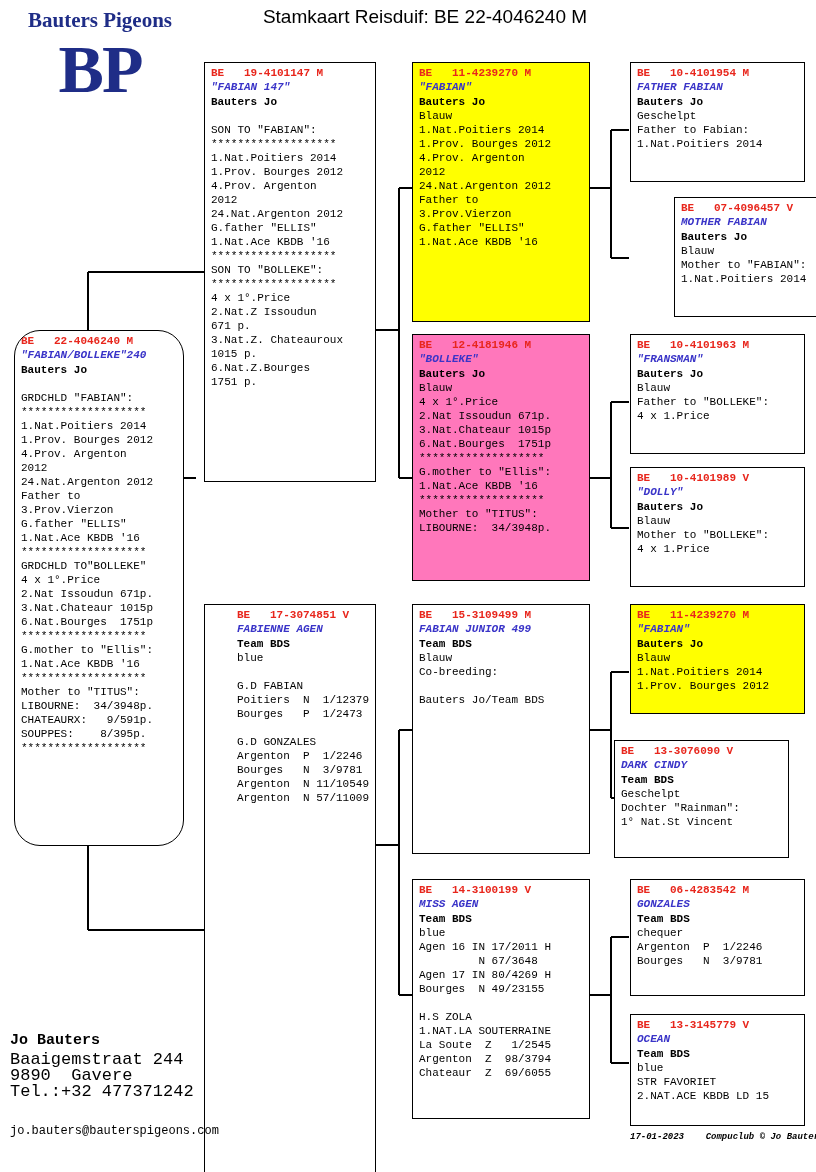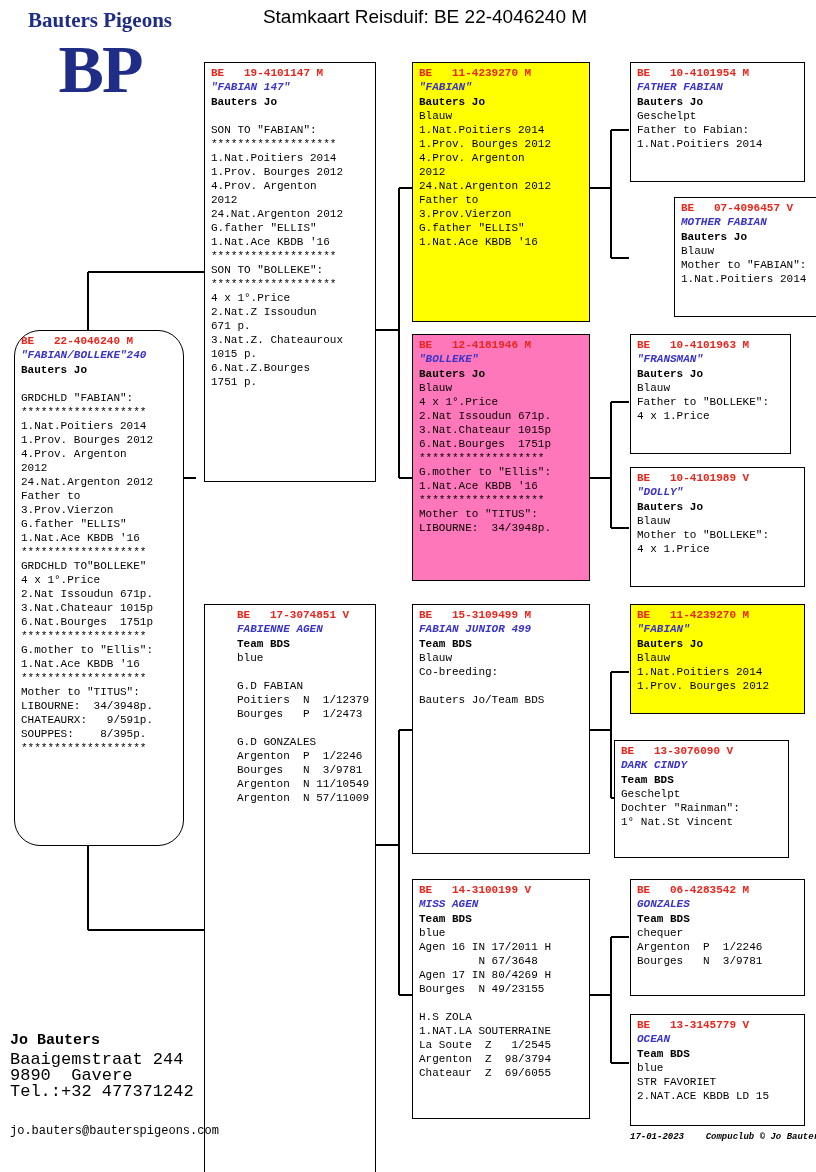--- a/index.html
+++ b/index.html
@@ -266,21 +266,21 @@
   <div class="ring">BE   07-4096457 V</div>
   <div class="nick">MOTHER FABIAN</div>
   <div class="owner">Bauters Jo</div>
   <div class="body">
       <div class="ln">Blauw</div>
       <div class="ln">Mother to "FABIAN":</div>
       <div class="ln">1.Nat.Poitiers 2014</div>
     </div>
 </div>
 
-<div class="card" id="card-g4-2" style="left:630px;top:334px;width:161px;height:120px;">
+<div class="card" id="card-g4-2" style="left:630px;top:334px;width:175px;height:120px;">
   <div class="ring">BE   10-4101963 M</div>
   <div class="nick">"FRANSMAN"</div>
   <div class="owner">Bauters Jo</div>
   <div class="body">
       <div class="ln">Blauw</div>
       <div class="ln">Father to "BOLLEKE":</div>
       <div class="ln">4 x 1.Price</div>
     </div>
 </div>
 

